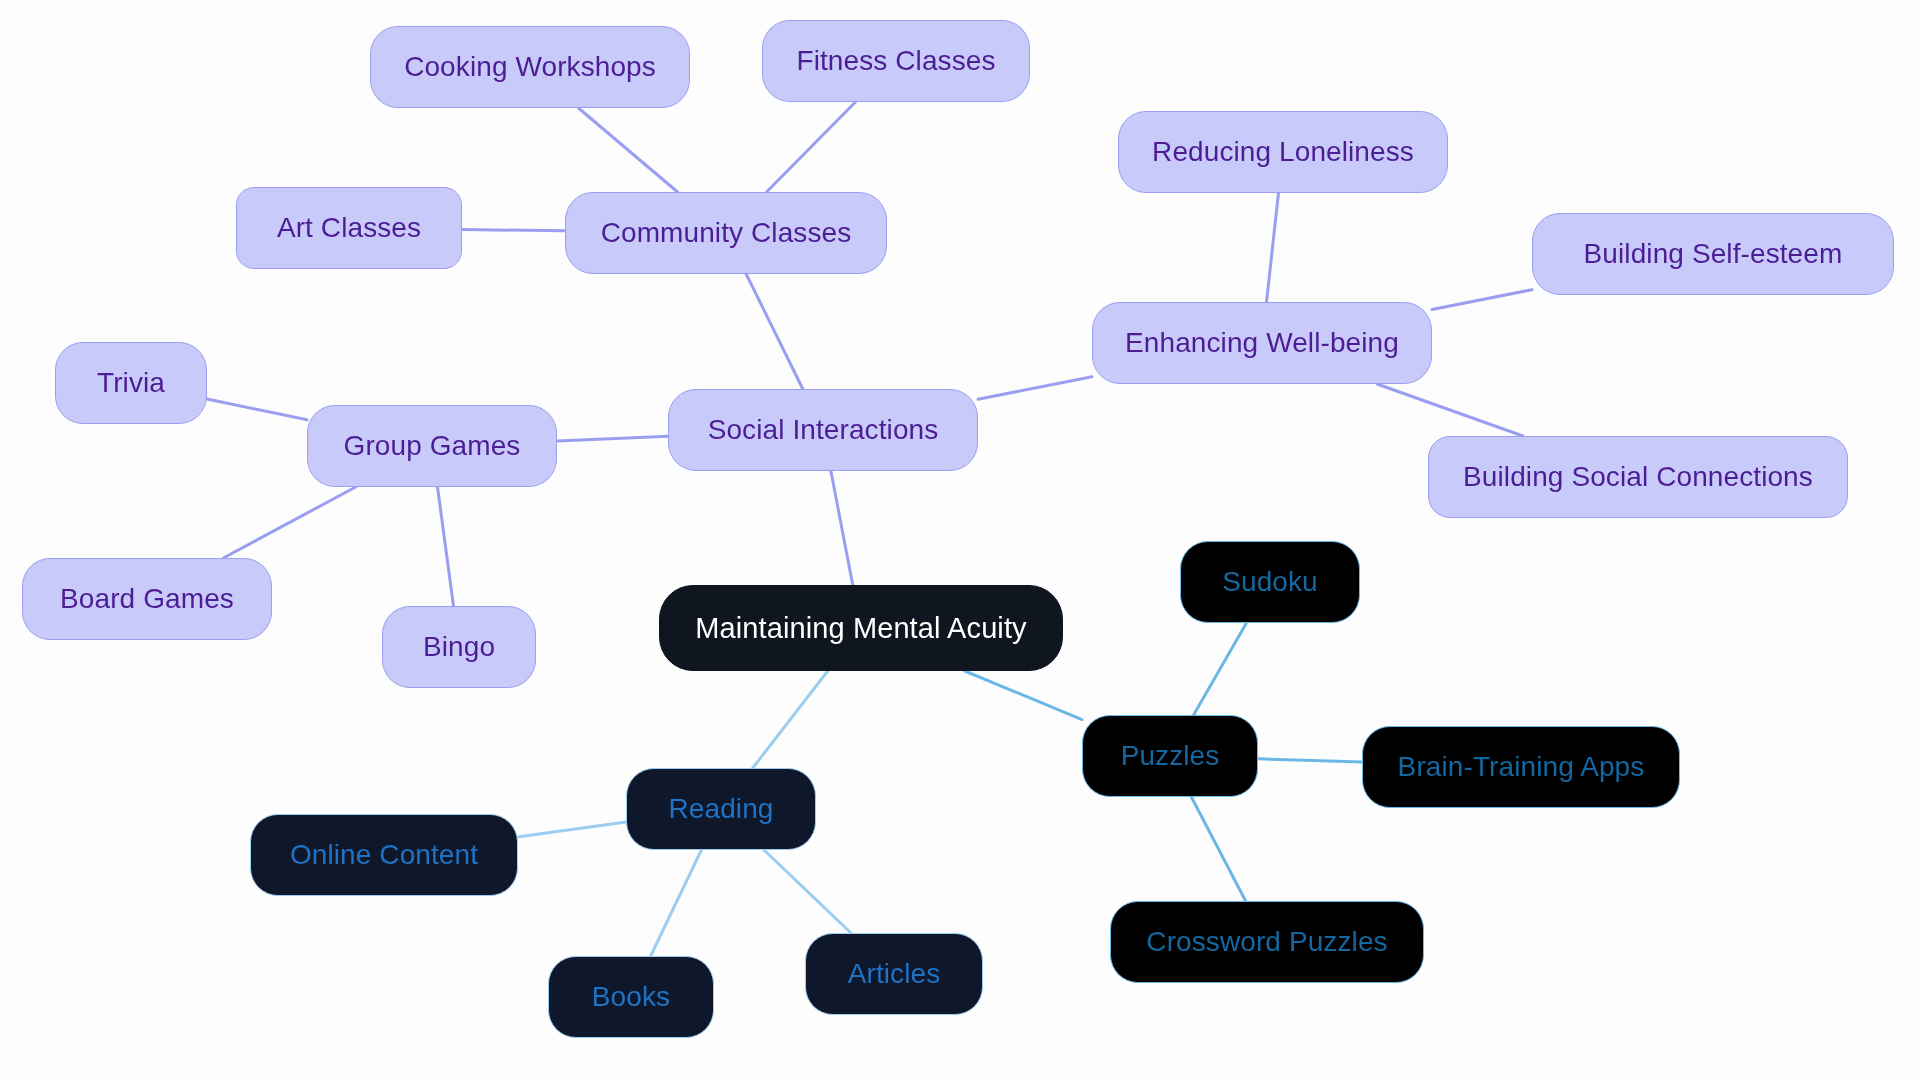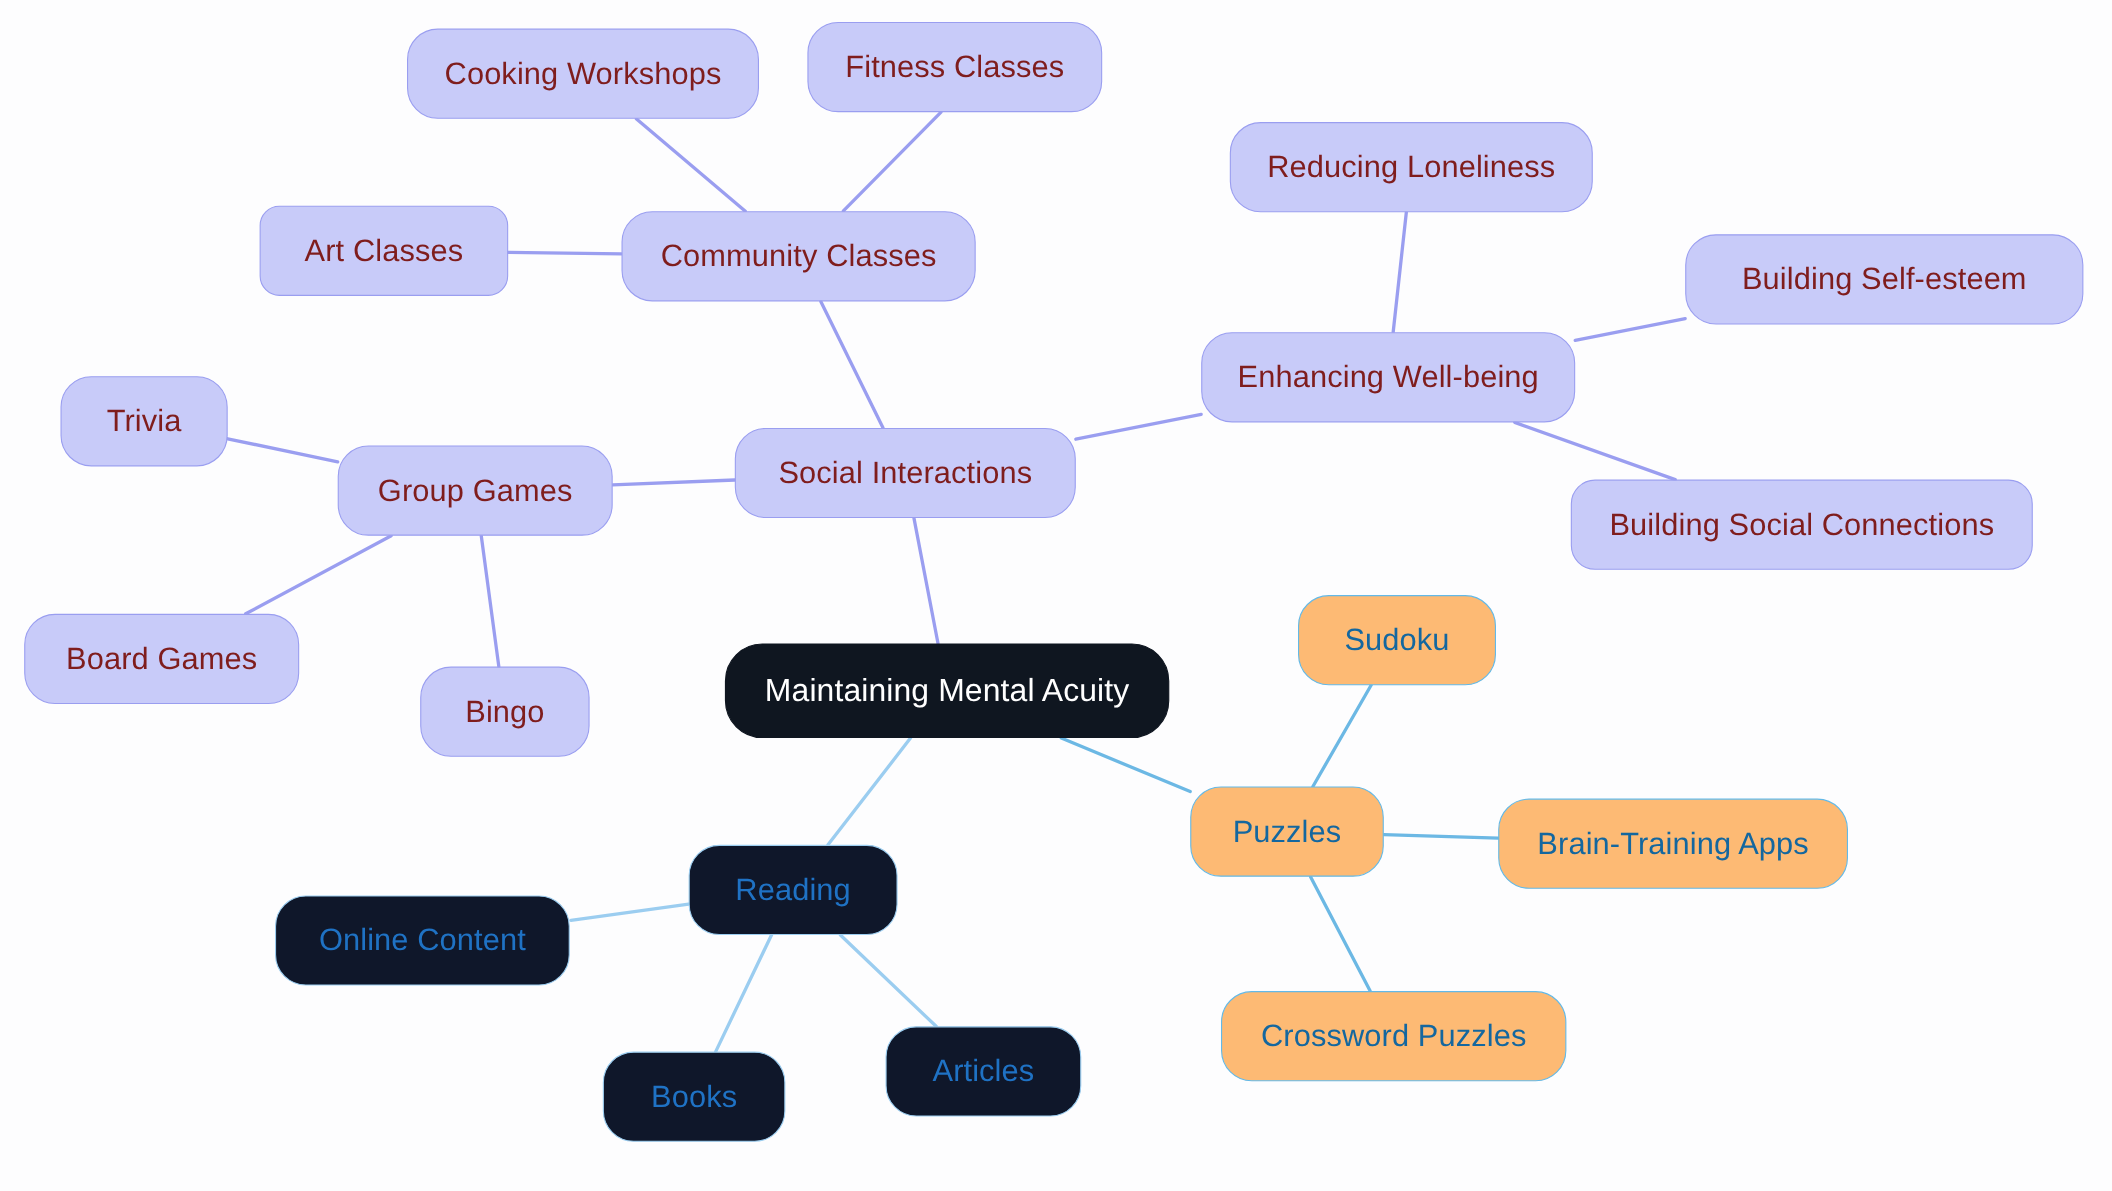--- a/index.html
+++ b/index.html
@@ -42,26 +42,26 @@
   .node-root {
     background: #0f1620;
     border-color: #0f1620;
     color: #ffffff;
     font-size: 29px;
     border-radius: 34px;
   }
   .node-purple {
     background: #c8cbf9;
     border-color: #9a9ef0;
-    color: #7f1d1d;
+    color: #4c1d95;
     font-size: 28px;
     border-radius: 28px;
   }
   .node-blue {
-    background: #fdba74;
+    background: #000000;
     border-color: #63b9e7;
     color: #14679f;
     font-size: 28px;
     border-radius: 28px;
   }
   .node-lightblue {
     background: #0f172a;
     border-color: #9bcdf0;
     color: #1f72c4;
     font-size: 28px;
@@ -101,21 +101,21 @@
       </div>
       <div class="node node-purple" style="left: 668px; top: 389px; width: 310px; height: 82px;">
         <span>Social Interactions</span>
       </div>
       <div class="node node-purple" style="left: 565px; top: 192px; width: 322px; height: 82px;">
         <span>Community Classes</span>
       </div>
       <div class="node node-purple" style="left: 370px; top: 26px; width: 320px; height: 82px;">
         <span>Cooking Workshops</span>
       </div>
-      <div class="node node-purple" style="left: 734px; top: 20px; width: 268px; height: 82px;">
+      <div class="node node-purple" style="left: 762px; top: 20px; width: 268px; height: 82px;">
         <span>Fitness Classes</span>
       </div>
       <div class="node node-purple" style="left: 236px; top: 187px; width: 226px; height: 82px; border-radius: 18px;">
         <span>Art Classes</span>
       </div>
       <div class="node node-purple" style="left: 307px; top: 405px; width: 250px; height: 82px;">
         <span>Group Games</span>
       </div>
       <div class="node node-purple" style="left: 55px; top: 342px; width: 152px; height: 82px;">
         <span>Trivia</span>

